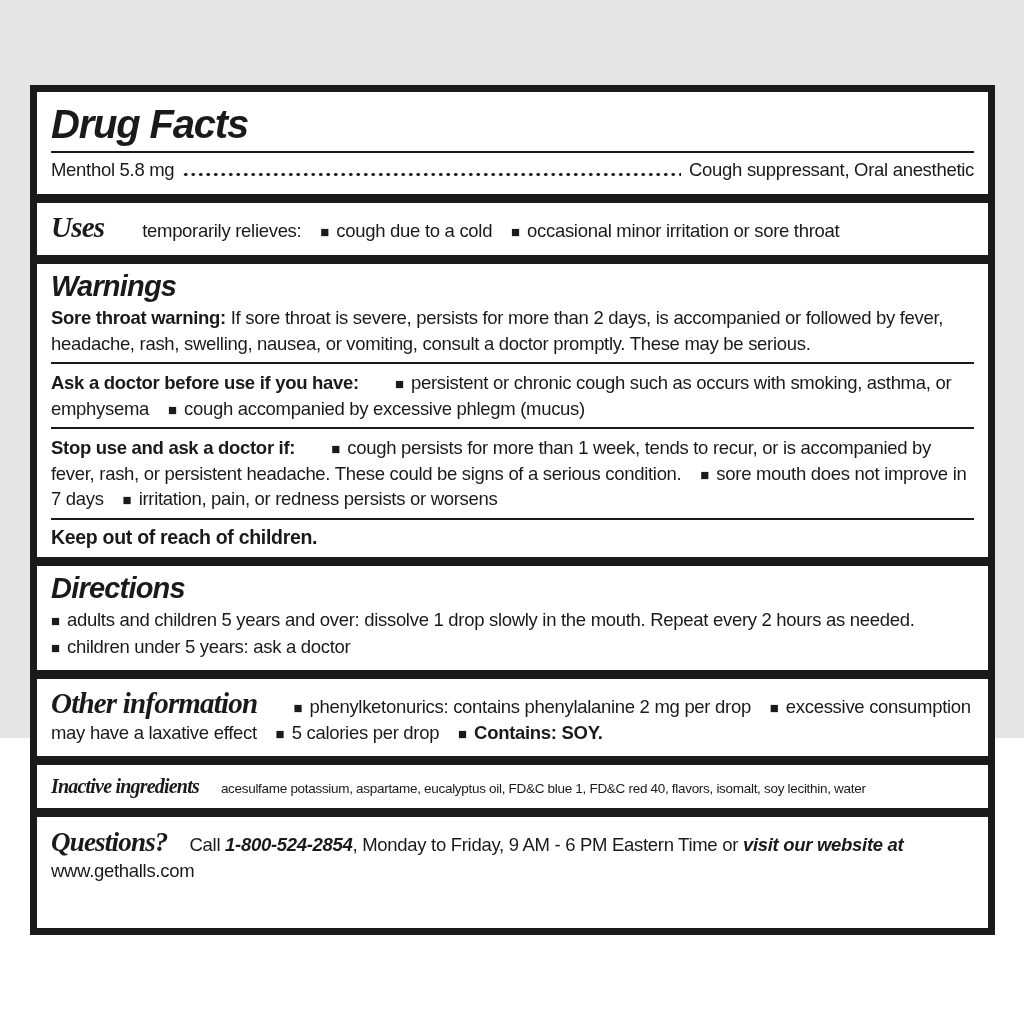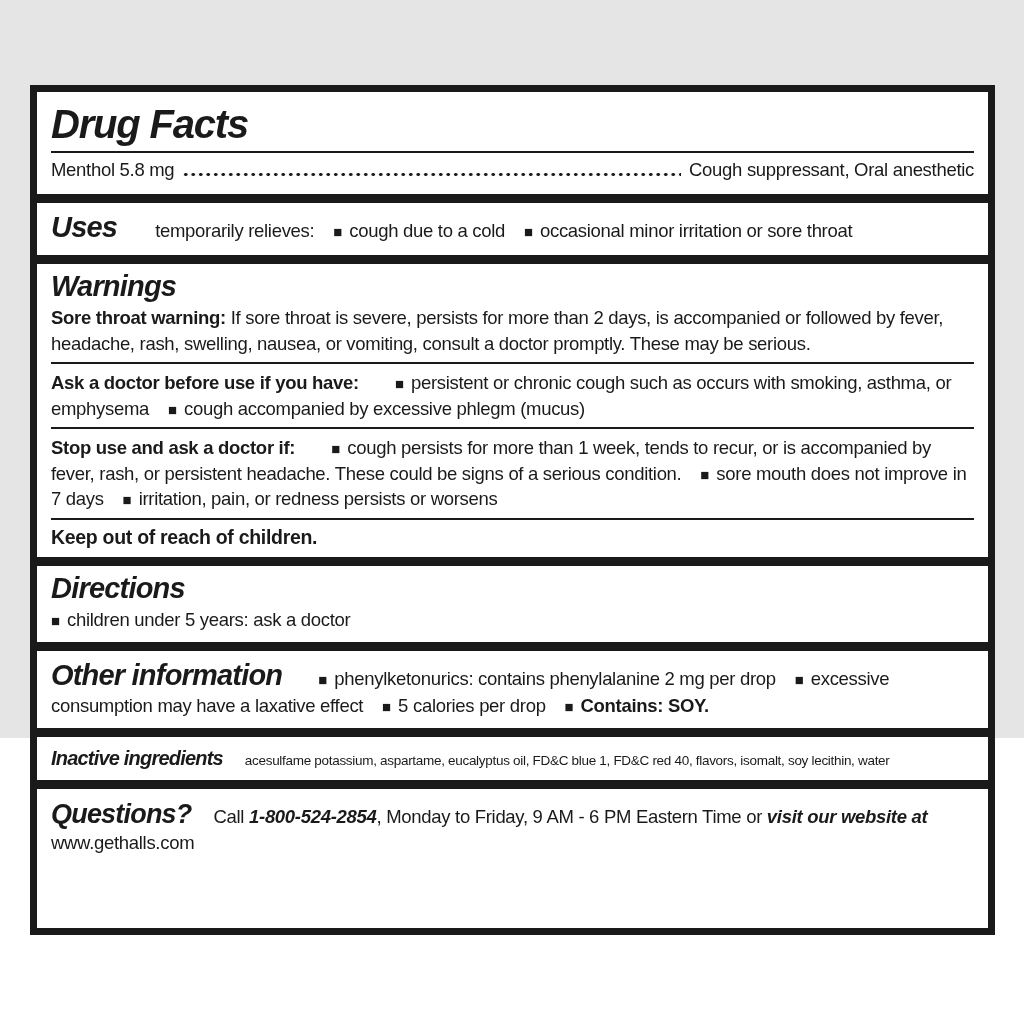--- a/index.html
+++ b/index.html
@@ -15,21 +15,21 @@
   .bar{height:9px;background:#1a1a1a;}
   .rule{height:2px;background:#1a1a1a;}
   .h1{
     font-size:40px;font-weight:bold;font-style:italic;font-stretch:condensed;
     letter-spacing:-1.2px;line-height:1.12;
   }
   .h2{
     font-size:29px;font-weight:bold;font-style:italic;font-stretch:condensed;
     letter-spacing:-0.8px;line-height:1.15;
   }
-  .h2-inline{display:inline;vertical-align:baseline;}
+  .h2-inline{display:inline;vertical-align:baseline;font-family:Liberation Serif, serif;}
   .bt{font-size:18.5px;letter-spacing:-0.3px;line-height:1.38;}
   .lead{font-weight:bold;}
   .bi{margin-left:14px;}
   .sq{font-size:15px;margin-right:7px;letter-spacing:0;}
   .gap-lg{margin-right:38px;}
   .gap-md{margin-right:22px;}
   
   .sec-title{padding:10px 14px 0 14px;}
   .title-rule{margin:4px 14px 0 14px;}
   
@@ -115,20 +115,21 @@
       </div>
       <div class="rule warn-rule"></div>
 
       <div class="keep-out">Keep out of reach of children.</div>
     </div>
 
     <div class="bar"></div>
 
     <div class="sec-dir">
       <div class="h2">Directions</div>
+      <div class="bt dir-line"><span class="bi"><span class="sq">■</span><span>adults and children 5 years and over: dissolve 1 drop slowly in the mouth. Repeat every 2 hours as needed.</span></span></div>
       <div class="bt dir-line"><span class="bi"><span class="sq">■</span><span>children under 5 years: ask a doctor</span></span></div>
     </div>
 
     <div class="bar"></div>
 
     <div class="sec-other bt">
       <span class="h2 h2-inline gap-md">Other information</span><span class="bi"><span class="sq">■</span><span>phenylketonurics: contains phenylalanine 2 mg per drop</span></span>
       <span class="bi"><span class="sq">■</span><span>excessive consumption may have a laxative effect</span></span>
       <span class="bi"><span class="sq">■</span><span>5 calories per drop</span></span>
       <span class="bi"><span class="sq">■</span><span class="lead">Contains: SOY.</span></span>

